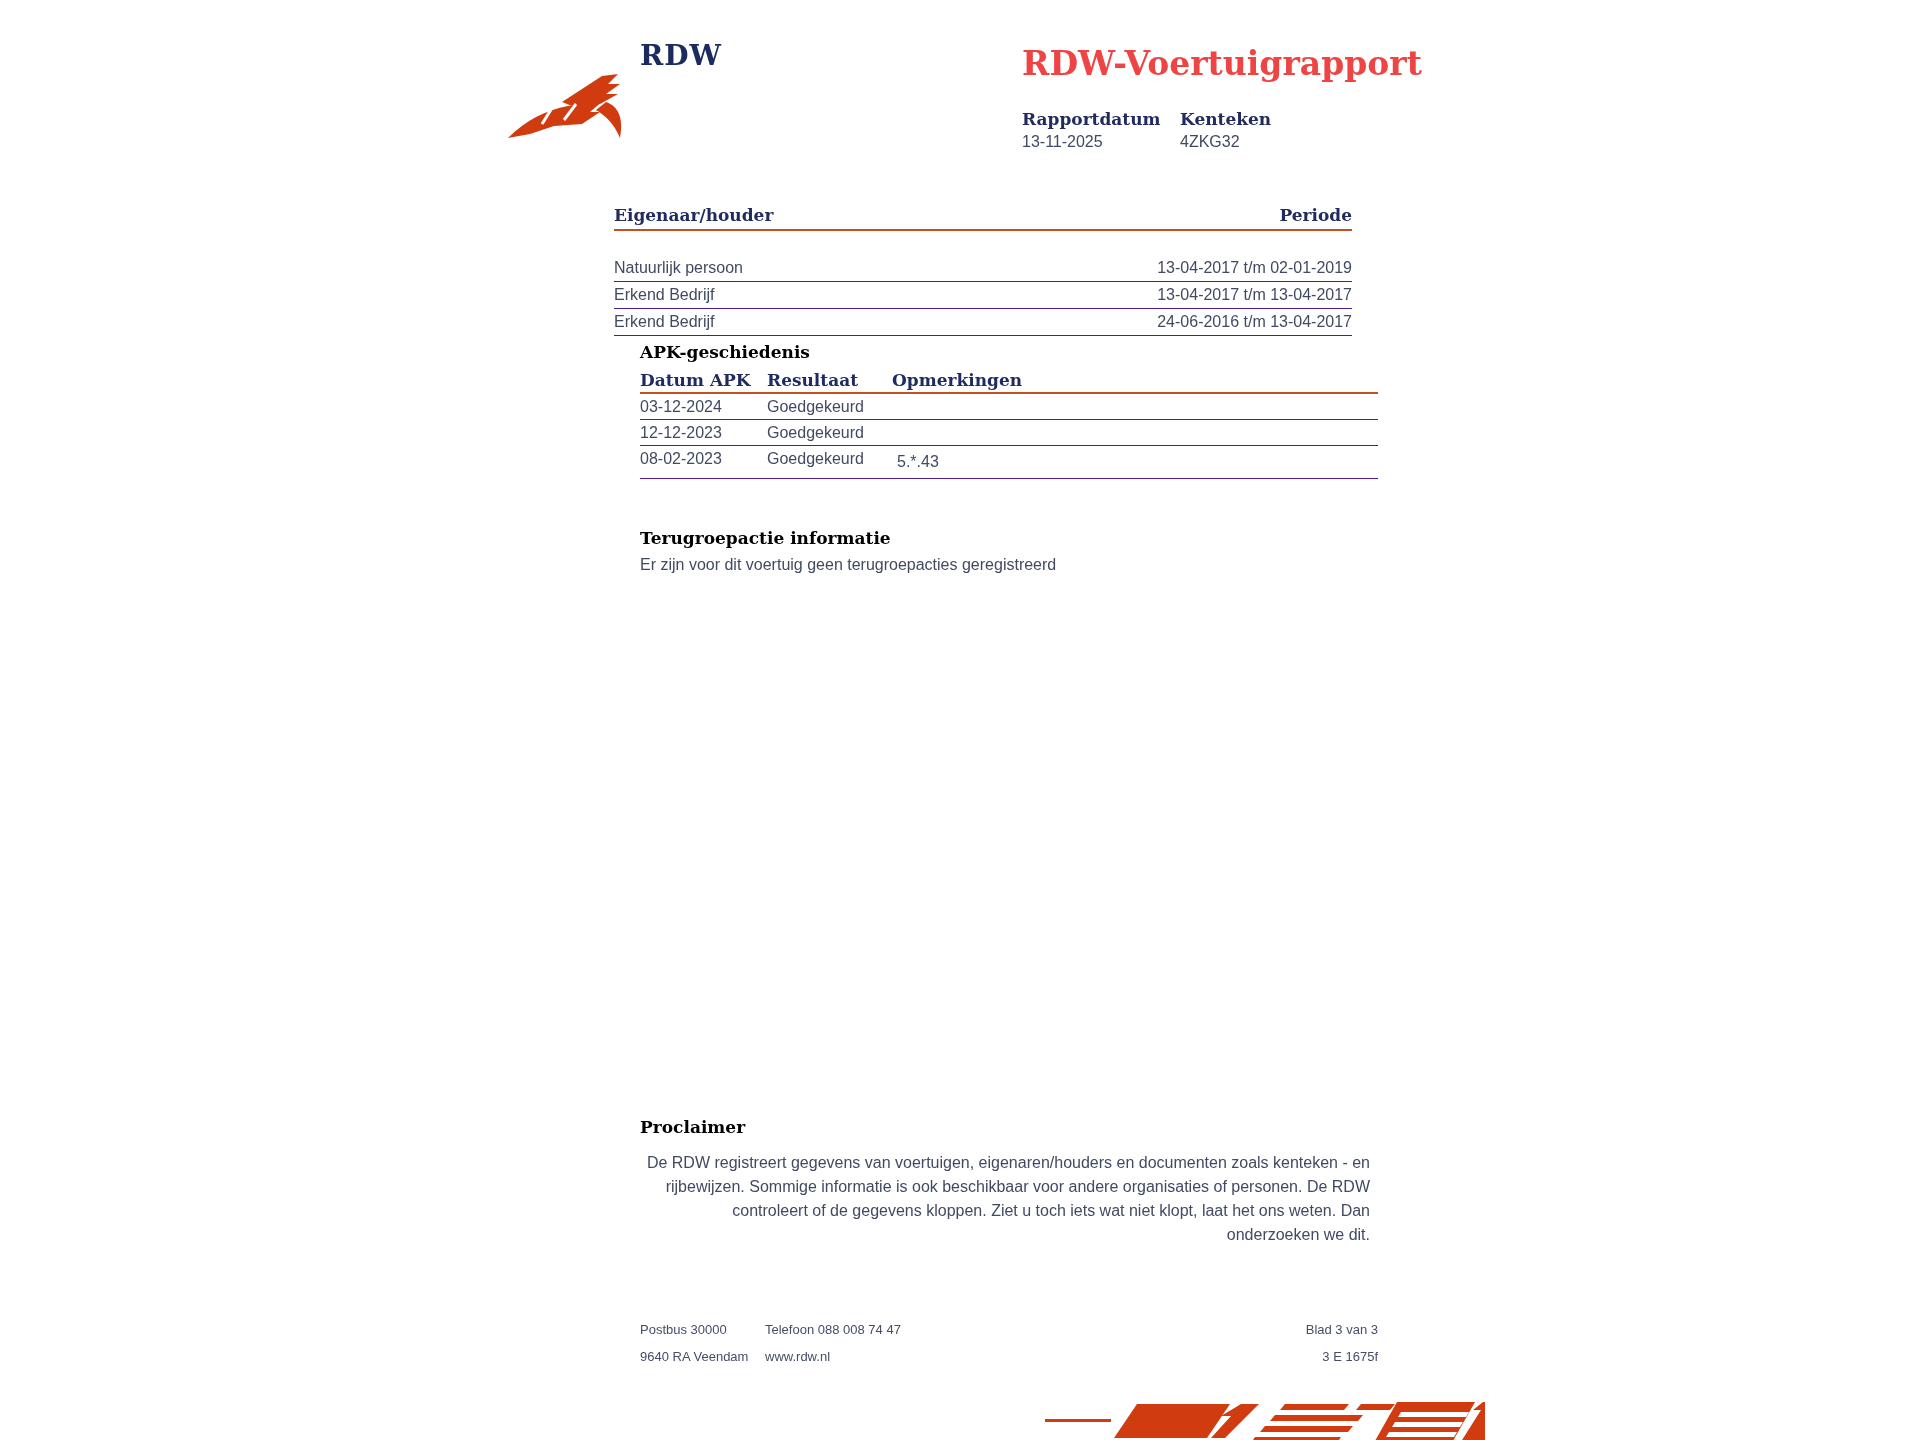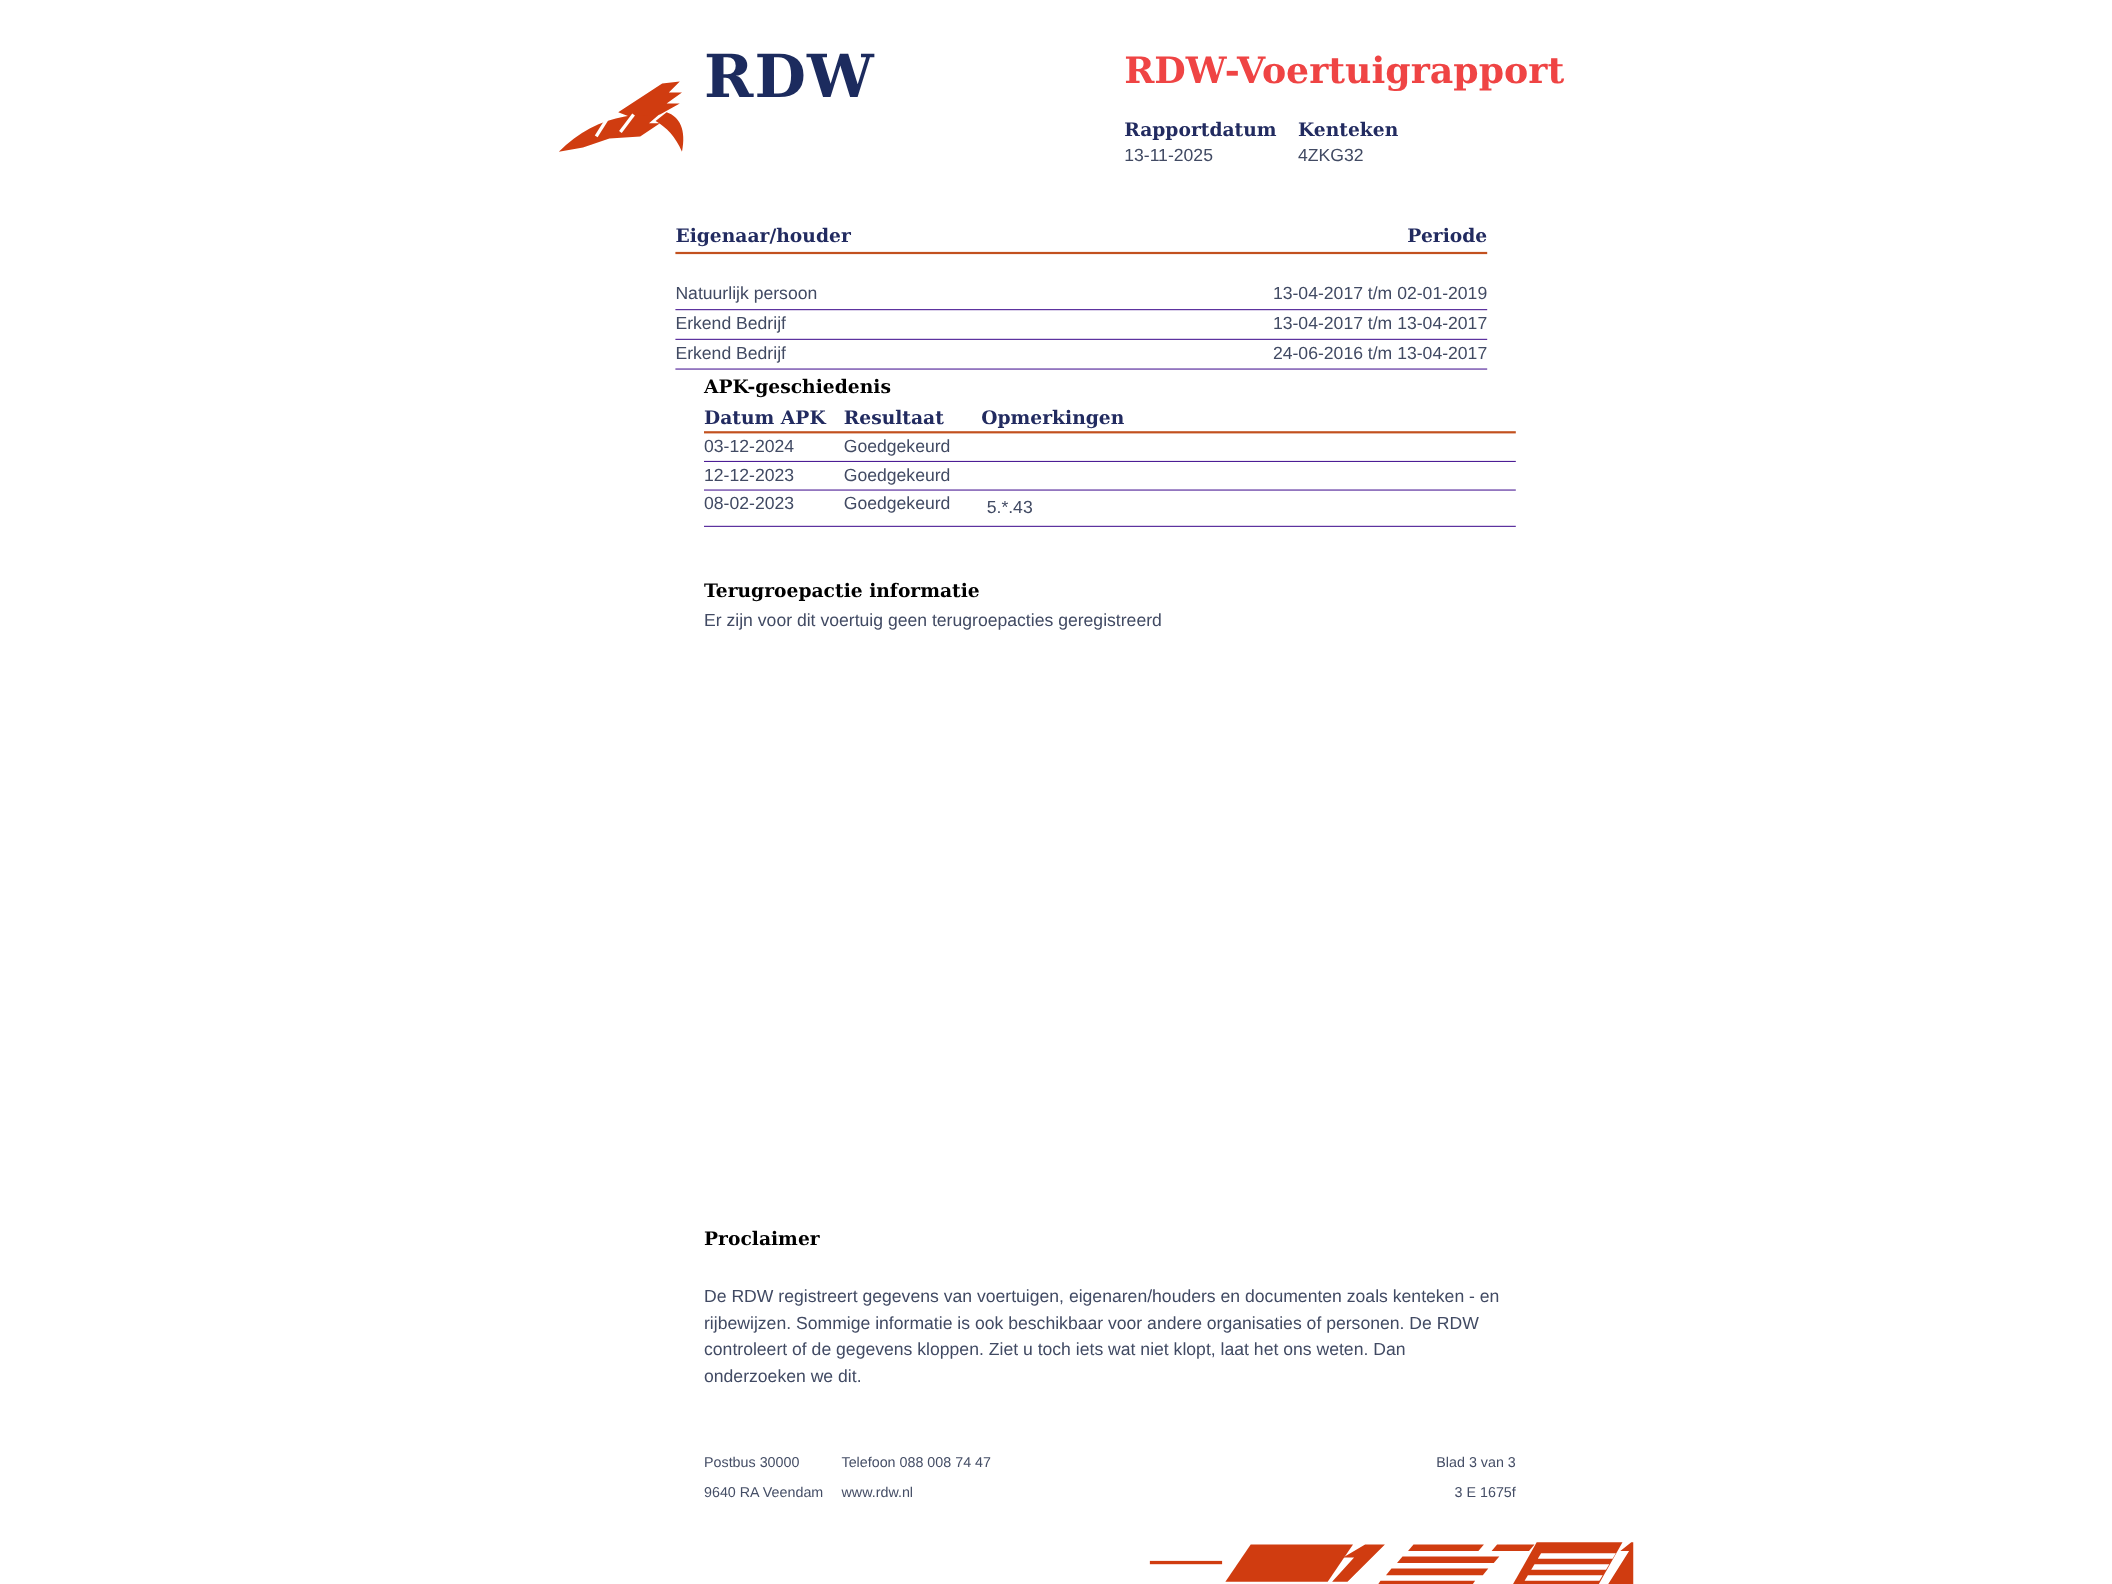--- a/index.html
+++ b/index.html
@@ -5,21 +5,21 @@
   html, body { margin:0; padding:0; background:#ffffff; }
   .page {
     position:relative; width:1920px; height:1440px; background:#ffffff;
     overflow:hidden; font-family:"Liberation Sans", sans-serif; color:#414a63;
   }
   .abs { position:absolute; }
 
   
   .slab  { font-family:"DejaVu Serif", serif; font-weight:700; color:#222b60; }
   .body-txt { font-size:16px; color:#414a63; }
-  .wordmark { font-family:"DejaVu Serif", serif; font-weight:700; font-size:54px;
+  .wordmark { font-family:"DejaVu Serif", serif; font-weight:700; font-size:28px;
               color:#1c2b5e; letter-spacing:1px; line-height:1; }
   .doc-title { font-family:"DejaVu Serif", serif; font-weight:700; font-size:33px;
                color:#ef4444; line-height:1; }
   .meta-label { font-size:17px; }
   .meta-value { font-size:16px; }
   .sec-heading { font-family:"DejaVu Serif", serif; font-weight:700; font-size:17px;
                  color:#000000; }
   .col-head { font-size:17px; }
 
   
@@ -126,21 +126,21 @@
     </div>
   </div>
 
   <div class="abs" style="left:640px; top:528px; width:738px;">
     <div class="sec-heading">Terugroepactie informatie</div>
     <div class="body-txt" style="margin-top:8px;">Er zijn voor dit voertuig geen terugroepacties geregistreerd</div>
   </div>
 
   <div class="abs" style="left:640px; top:1117px;">
     <div class="sec-heading">Proclaimer</div>
-    <div class="proclaimer-p" style="margin-top:31px;">De RDW registreert gegevens van voertuigen, eigenaren/houders en documenten zoals kenteken - en rijbewijzen. Sommige informatie is ook beschikbaar voor andere organisaties of personen. De RDW controleert of de gegevens kloppen. Ziet u toch iets wat niet klopt, laat het ons weten. Dan onderzoeken we dit.</div>
+    <div class="proclaimer-p" style="margin-top:14px;text-align:right;">De RDW registreert gegevens van voertuigen, eigenaren/houders en documenten zoals kenteken - en rijbewijzen. Sommige informatie is ook beschikbaar voor andere organisaties of personen. De RDW controleert of de gegevens kloppen. Ziet u toch iets wat niet klopt, laat het ons weten. Dan onderzoeken we dit.</div>
   </div>
 
   <div class="abs footer-txt" style="left:640px; top:1322px;">Postbus 30000</div>
   <div class="abs footer-txt" style="left:640px; top:1349px;">9640 RA Veendam</div>
 
   <div class="abs footer-txt" style="left:765px; top:1322px;">Telefoon 088 008 74 47</div>
   <div class="abs footer-txt" style="left:765px; top:1349px;">www.rdw.nl</div>
 
   <div class="abs footer-txt" style="left:1178px; top:1322px; width:200px; text-align:right;">Blad 3 van 3</div>
   <div class="abs footer-txt" style="left:1178px; top:1349px; width:200px; text-align:right;">3 E 1675f</div>

